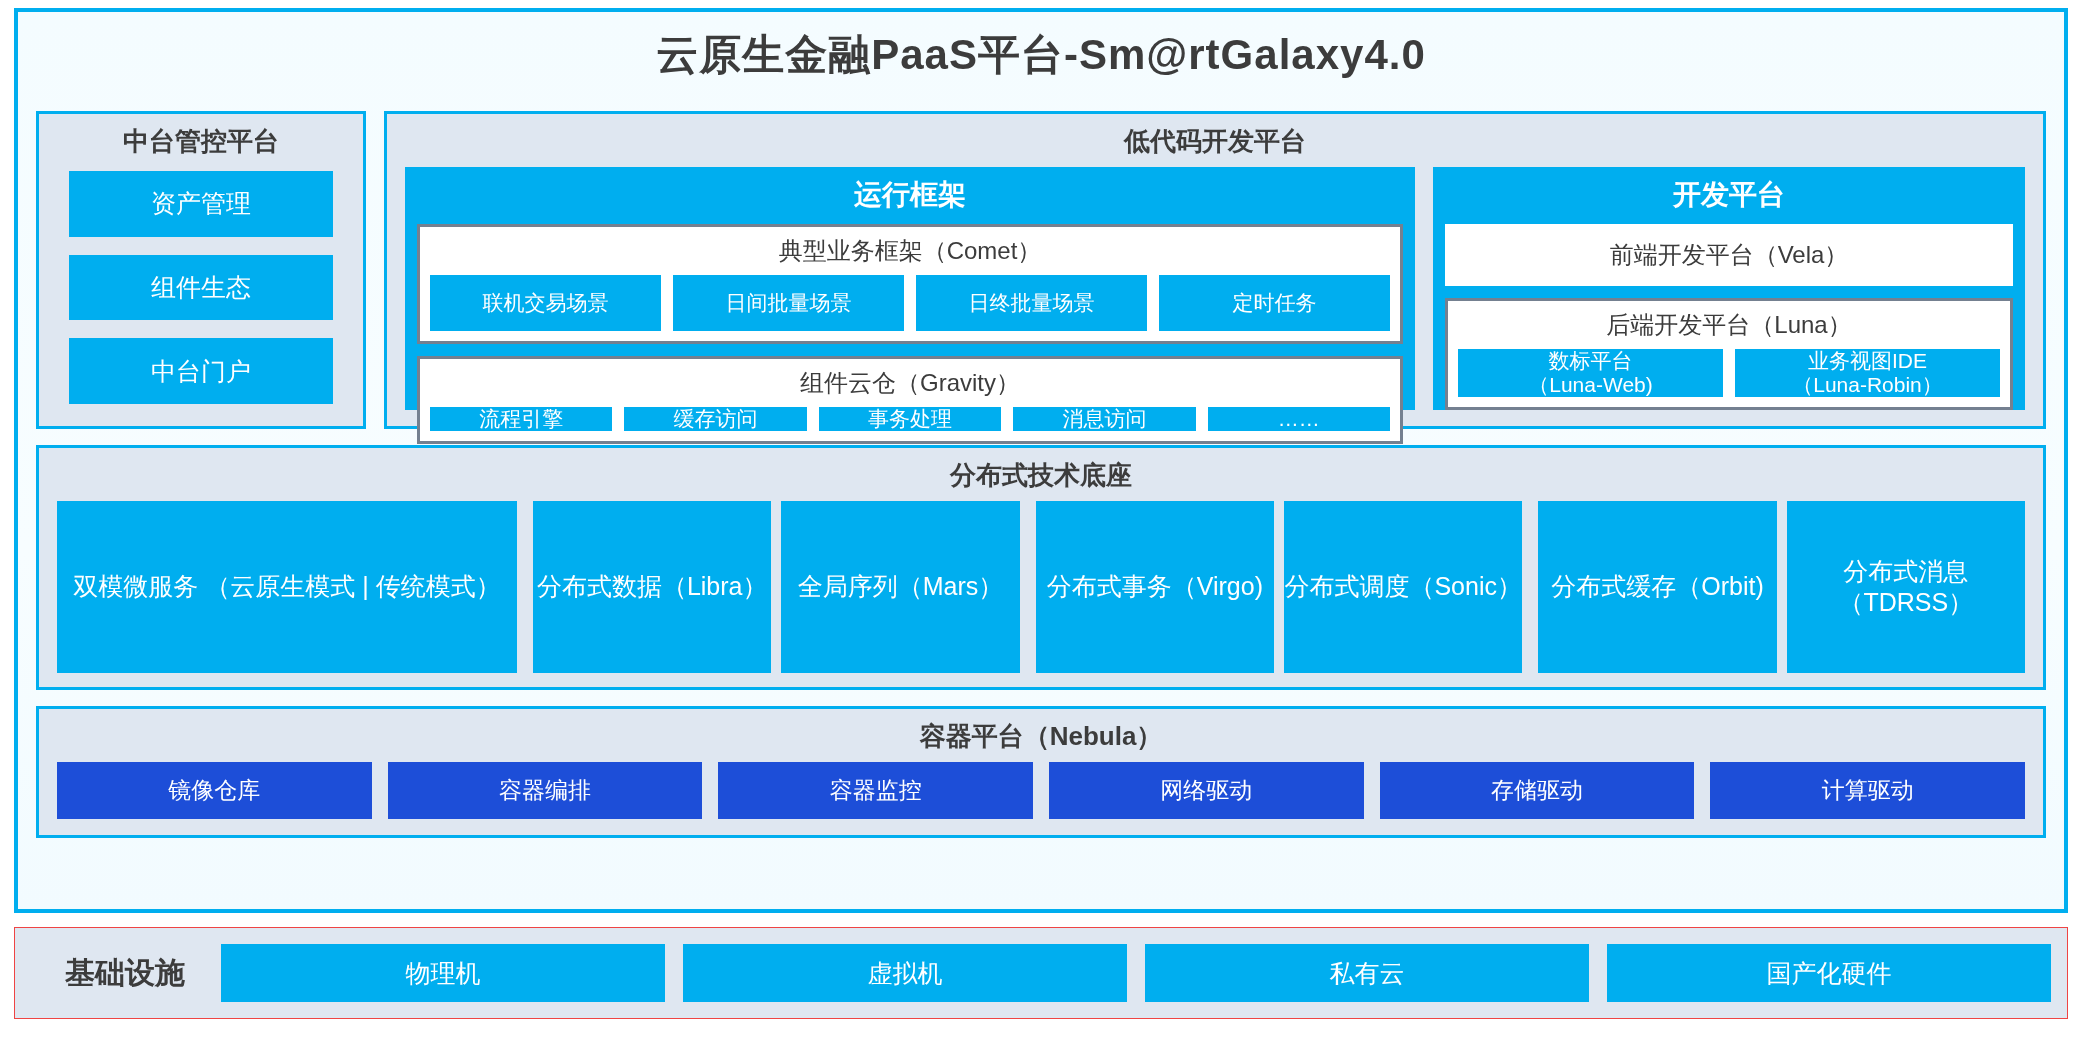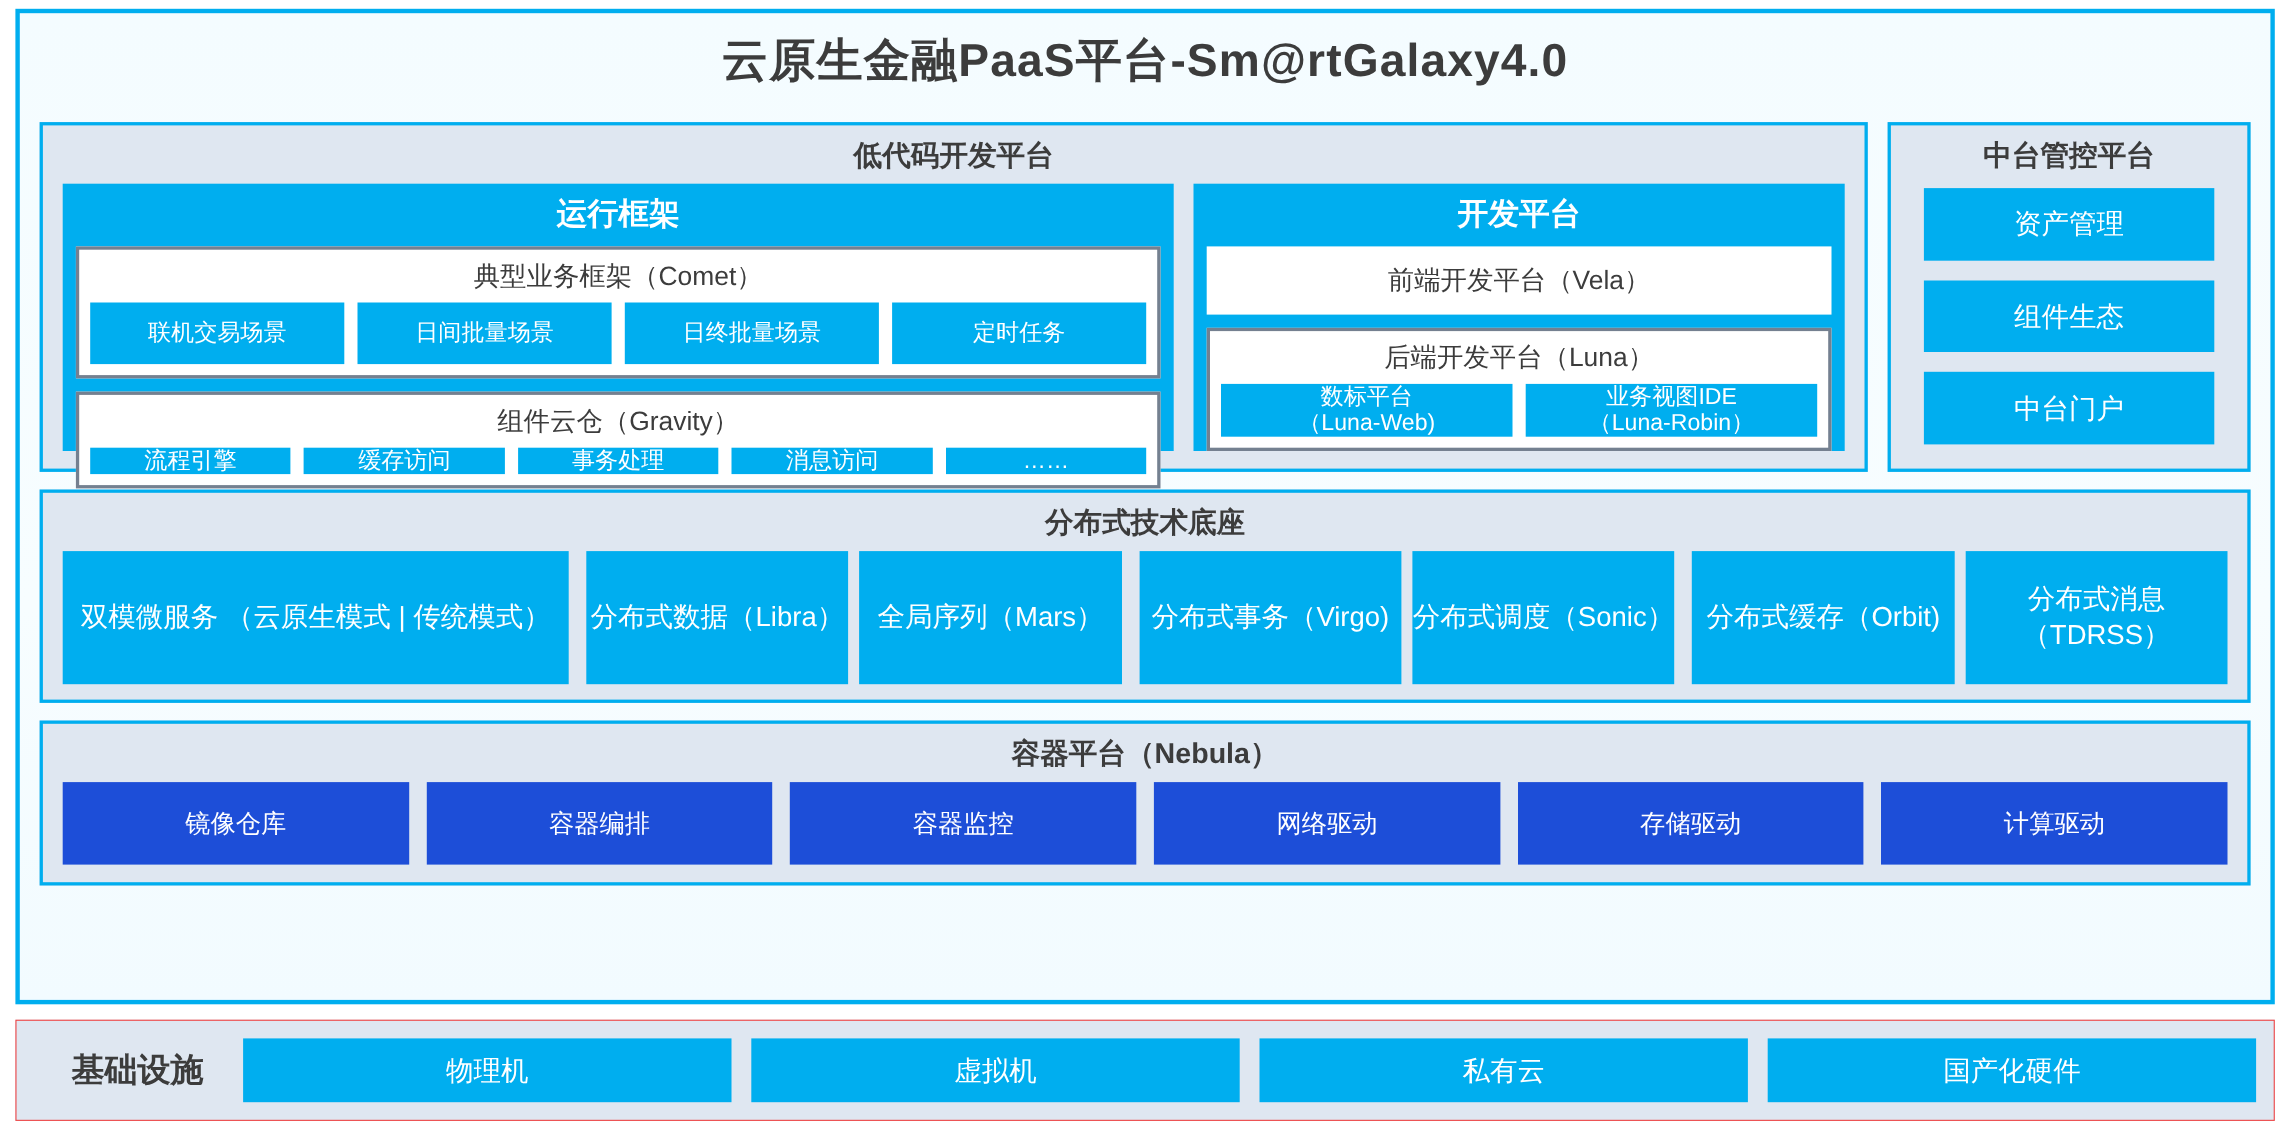--- a/index.html
+++ b/index.html
@@ -138,21 +138,21 @@
     flex:0 0 62px;
     margin-bottom:12px;
   }
   .dev-luna{ flex:1 1 auto; }
   .dev-luna .chip{ font-size:21px; }
   .chip .sub{display:block;}
 
   
   .row2{
     flex:0 0 auto;
-    height:194px;
+    height:245px;
     margin-top:16px;
   }
   .base-body{
     display:flex;
     gap:16px;
     padding:0 18px 14px 18px;
     flex:1 1 auto;
     min-height:0;
   }
   .base-col{
@@ -168,21 +168,21 @@
     font-size:25px;
     display:flex;align-items:center;justify-content:center;
     text-align:center;
     flex:1 1 0;
     line-height:1.25;
   }
 
   
   .row3{
     flex:0 0 auto;
-    height:150px;
+    height:132px;
     margin-top:16px;
   }
   .container-body{
     display:flex;
     gap:16px;
     padding:0 18px 16px 18px;
     flex:1 1 auto;
     min-height:0;
   }
   .container-chip{
@@ -242,20 +242,29 @@
 </head>
 <body>
 
 <div class="page">
 
   <div class="main-frame">
 
     <div class="main-title">云原生金融PaaS平台-Sm@rtGalaxy4.0</div>
 
     <div class="row1">
+
+      <div class="panel midoffice">
+        <div class="panel-title">中台管控平台</div>
+        <div class="midoffice-body">
+          <div class="mid-chip">资产管理</div>
+          <div class="mid-chip">组件生态</div>
+          <div class="mid-chip">中台门户</div>
+        </div>
+      </div>
 
       <div class="panel lowcode">
         <div class="panel-title">低代码开发平台</div>
 
         <div class="lowcode-body">
 
           <div class="bluecard runframe">
             <div class="bluecard-title">运行框架</div>
 
             <div class="whitebox rf-comet">
@@ -300,29 +309,20 @@
                     <span class="sub">（Luna-Robin）</span>
                   </span>
                 </div>
               </div>
             </div>
           </div>
 
         </div>
       </div>
 
-      <div class="panel midoffice">
-        <div class="panel-title">中台管控平台</div>
-        <div class="midoffice-body">
-          <div class="mid-chip">资产管理</div>
-          <div class="mid-chip">组件生态</div>
-          <div class="mid-chip">中台门户</div>
-        </div>
-      </div>
-
     </div>
 
     <div class="panel row2">
       <div class="panel-title">分布式技术底座</div>
       <div class="base-body">
 
         <div class="base-col wide">
           <div class="base-chip">
             <span>
               <span class="sub">双模微服务</span>

